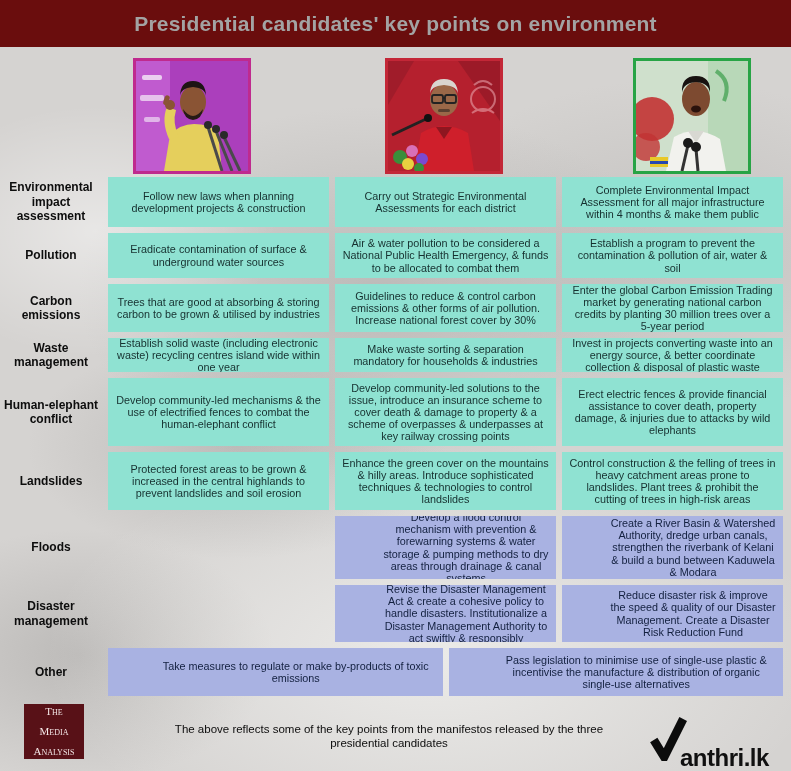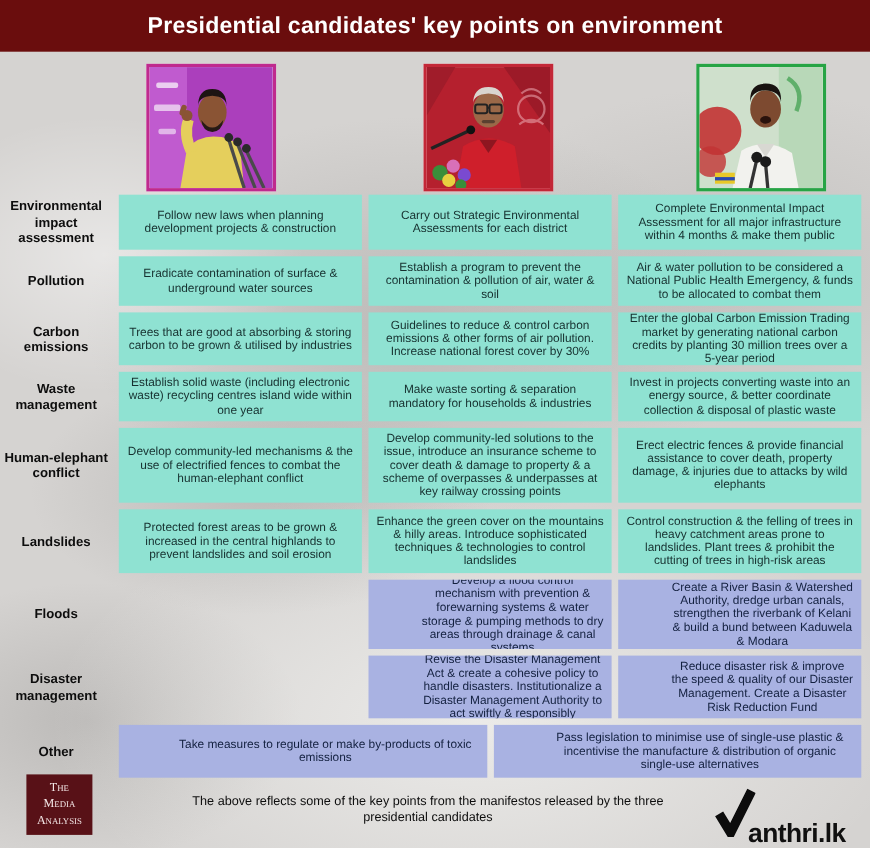--- a/index.html
+++ b/index.html
@@ -9,43 +9,43 @@
     background-image:
       radial-gradient(ellipse 260px 180px at 12% 30%, rgba(255,255,255,.45), rgba(255,255,255,0) 70%),
       radial-gradient(ellipse 420px 260px at 48% 38%, rgba(148,146,144,.38), rgba(148,146,144,0) 72%),
       radial-gradient(ellipse 380px 240px at 85% 32%, rgba(165,162,160,.35), rgba(165,162,160,0) 70%),
       radial-gradient(ellipse 300px 160px at 30% 58%, rgba(120,118,116,.25), rgba(120,118,116,0) 70%),
       radial-gradient(ellipse 520px 280px at 55% 85%, rgba(250,250,248,.6), rgba(250,250,248,0) 75%),
       radial-gradient(ellipse 280px 180px at 10% 85%, rgba(130,128,126,.3), rgba(130,128,126,0) 70%);
   }
   .titlebar{position:absolute;top:0;left:0;right:0;height:47px;background:#6a0d0d;
     display:flex;align-items:center;justify-content:center;}
-  .titlebar h1{margin:0;color:#ffffff;font-size:21px;font-weight:bold;letter-spacing:.2px;}
+  .titlebar h1{margin:0;color:#a3a3a3;font-size:21px;font-weight:bold;letter-spacing:.2px;}
 
   .photo{position:absolute;top:58px;width:112px;height:110px;border:3px solid #000;background:#fff;}
   .photo svg{display:block;width:100%;height:100%;}
   .p1{left:133px;border-color:#bf2a8e;}
   .p2{left:385px;border-color:#c32737;}
   .p3{left:633px;border-color:#27a445;}
 
   .table{position:absolute;top:177px;left:0;width:791px;}
   .t-row{display:flex;gap:6px;margin-bottom:6px;padding-right:8px;}
   .t-label{flex:0 0 102px;display:flex;align-items:center;justify-content:center;
     font-weight:bold;font-size:12px;line-height:1.2;text-align:center;color:#0d0d0d;}
   .t-cell{flex:1 1 0;display:flex;align-items:center;justify-content:center;
     padding:1px 7px;font-size:10.8px;line-height:1.13;text-align:center;overflow:hidden;}
   .teal .t-cell{background:#8fe2d2;color:#16302f;}
   .lav .t-cell{background:#a9b2e2;color:#13203f;padding-left:48px;}
   .t-cell.blank{background:transparent;}
-  .r0{height:50px}.r1{height:45px}.r2{height:48px}.r3{height:45px}.r4{height:68px}
+  .r0{height:50px}.r1{height:45px}.r2{height:48px}.r3{height:34px}.r4{height:68px}
   .r5{height:58px}.r6{height:63px}.r7{height:57px}.r8{height:48px}
 
   .tma{position:absolute;left:24px;top:704px;width:60px;height:55px;background:#581117;
     color:#f3e6e6;font-family:"Liberation Serif",serif;font-variant:small-caps;
-    display:flex;flex-direction:column;align-items:center;justify-content:center;
+    display:flex;flex-direction:column;align-items:center;justify-content:space-between;
     font-size:11px;line-height:1.35;}
   .note{position:absolute;left:145px;right:158px;top:722px;text-align:center;
     font-weight:normal;font-size:11.5px;color:#0d0d0d;line-height:1.25;}
   .brand{position:absolute;right:10px;top:704px;width:132px;}
   .brand-row{display:flex;align-items:center;}
   .check-icon{width:38px;height:46px;flex:0 0 38px;}
   .brand-name{font-size:24px;font-weight:bold;color:#101010;margin-left:-7px;letter-spacing:-.5px;margin-top:40px;}
   .dashes{display:flex;gap:6px;margin-top:1px;margin-left:6px;}
   .dash{width:22px;height:3.5px;border-radius:1px;}
 </style>
@@ -143,22 +143,22 @@
     <div class="t-row teal r0">
       <div class="t-label">Environmental impact assessment</div>
       <div class="t-cell">Follow new laws when planning development projects &amp; construction</div>
       <div class="t-cell">Carry out Strategic Environmental Assessments for each district</div>
       <div class="t-cell">Complete Environmental Impact Assessment for all major infrastructure within 4 months &amp; make them public</div>
     </div>
 
     <div class="t-row teal r1">
       <div class="t-label">Pollution</div>
       <div class="t-cell">Eradicate contamination of surface &amp; underground water sources</div>
+      <div class="t-cell">Air &amp; water pollution to be considered a National Public Health Emergency, &amp; funds to be allocated to combat them</div>
       <div class="t-cell">Establish a program to prevent the contamination &amp; pollution of air, water &amp; soil</div>
-      <div class="t-cell">Air &amp; water pollution to be considered a National Public Health Emergency, &amp; funds to be allocated to combat them</div>
     </div>
 
     <div class="t-row teal r2">
       <div class="t-label">Carbon emissions</div>
       <div class="t-cell">Trees that are good at absorbing &amp; storing carbon to be grown &amp; utilised by industries</div>
       <div class="t-cell">Guidelines to reduce &amp; control carbon emissions &amp; other forms of air pollution. Increase national forest cover by 30%</div>
       <div class="t-cell">Enter the global Carbon Emission Trading market by generating national carbon credits by planting 30 million trees over a 5-year period</div>
     </div>
 
     <div class="t-row teal r3">

